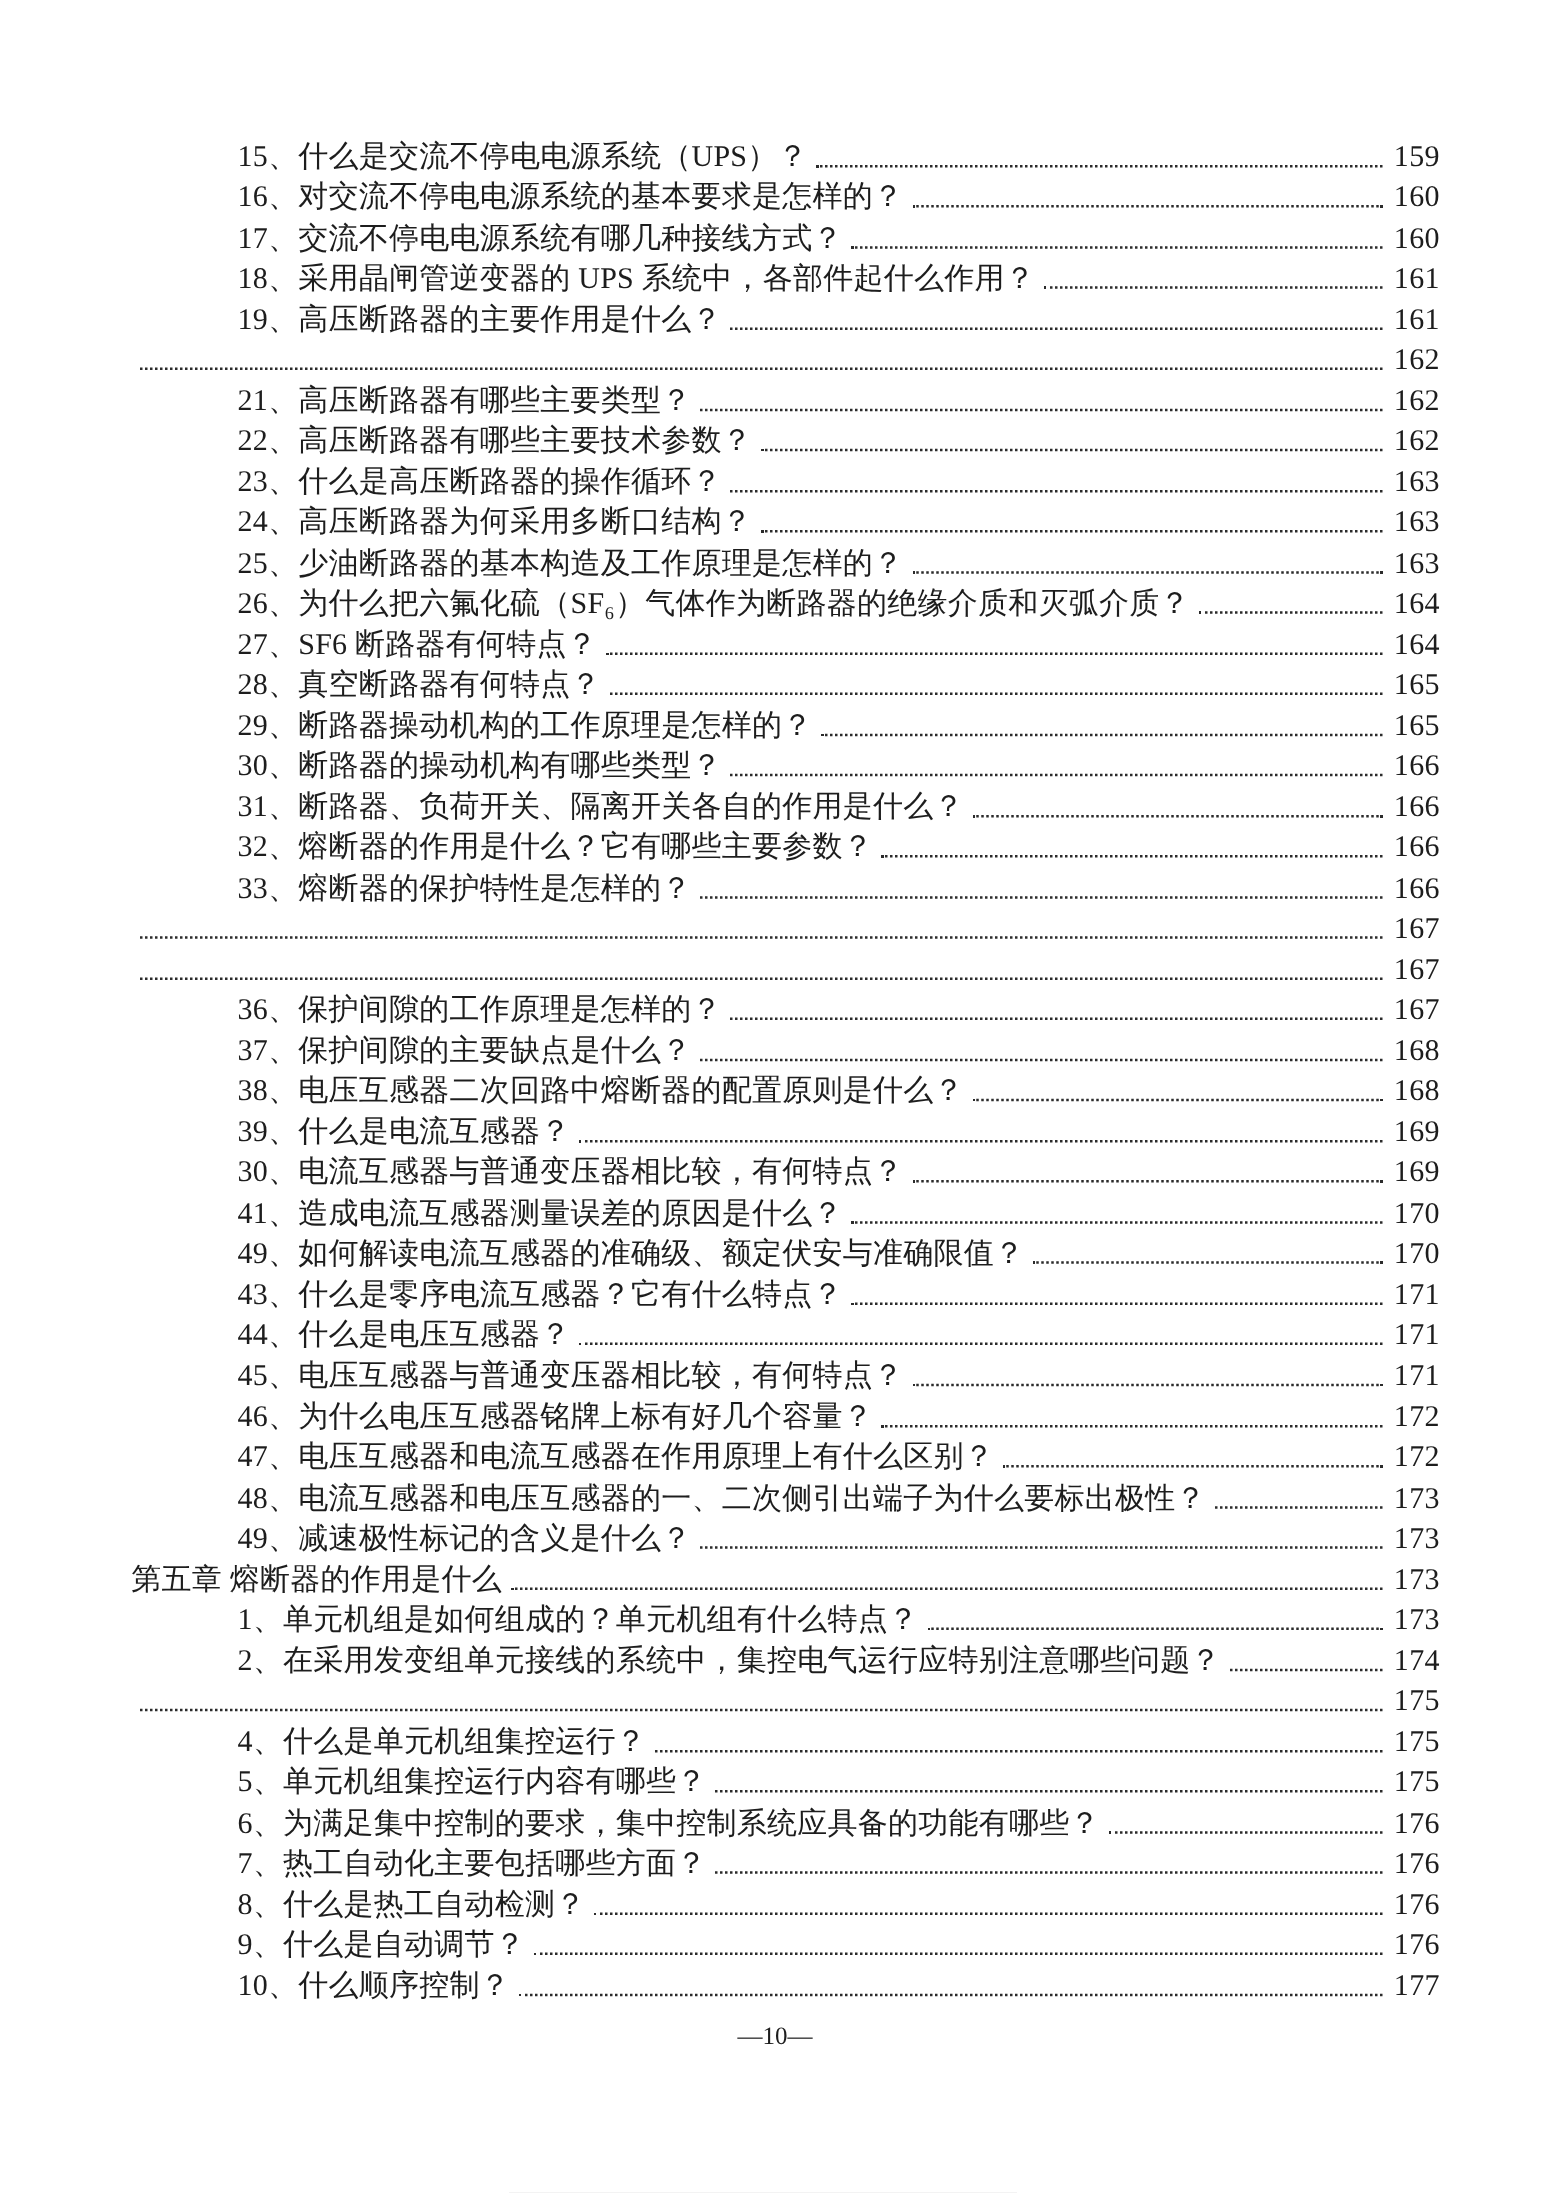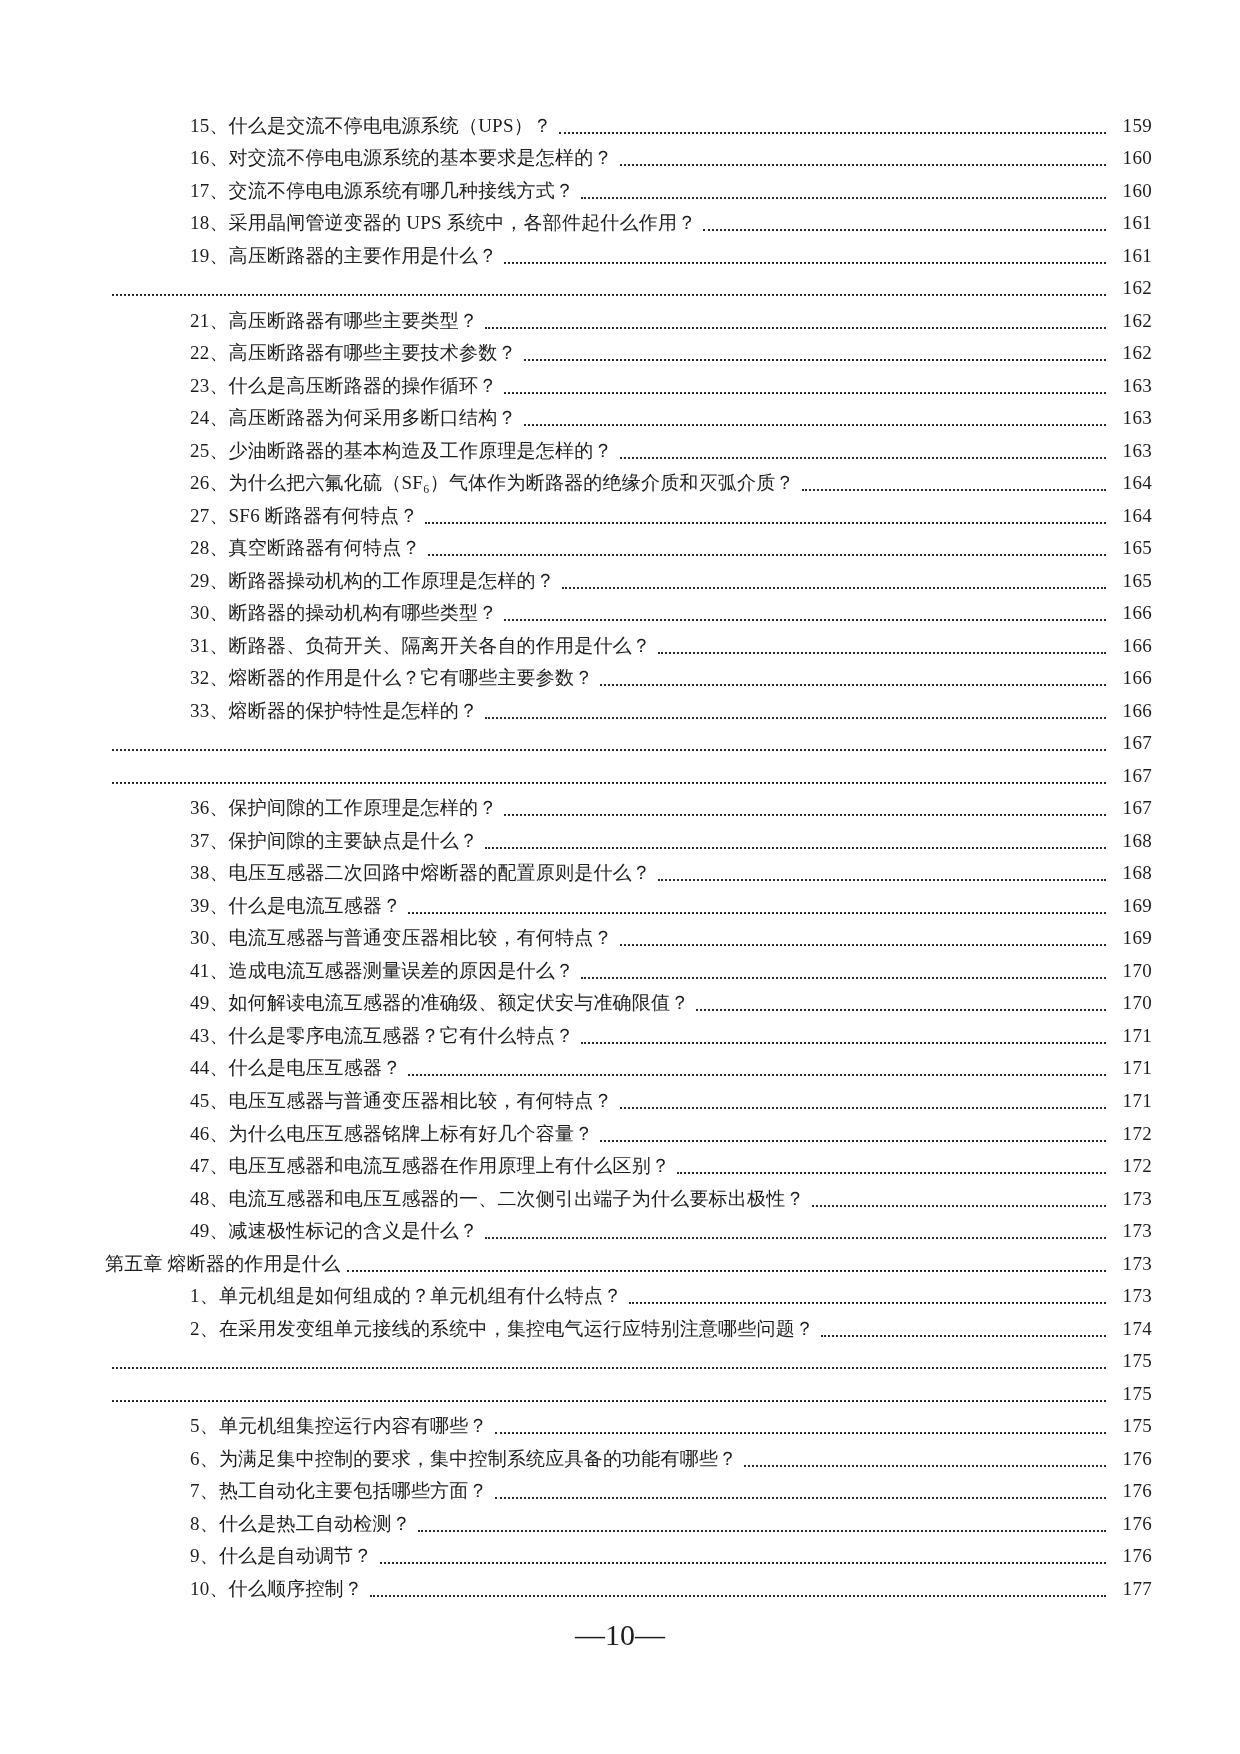--- a/index.html
+++ b/index.html
@@ -15,21 +15,21 @@
   .toc{
     position:absolute;
     left:105px;
     right:88px;
     top:106px;
   }
   .toc-row{
     display:flex;
     align-items:flex-end;
     height:32.53px;
-    font-size:19px;
+    font-size:24px;
     line-height:26px;
     white-space:nowrap;
   }
   .toc-row .label{
     flex:0 0 auto;
     letter-spacing:0.2px;
   }
   .toc-row.item .label{
     padding-left:85px;
   }
@@ -48,21 +48,21 @@
     width:44px;
     text-align:right;
     letter-spacing:0.3px;
     margin-top:47px;
   }
   .footer{
     position:absolute;
     left:0;right:0;
     top:1618px;
     text-align:center;
-    font-size:30px;
+    font-size:20px;
     color:#1d1d1d;
   }
 </style>
 </head>
 <body>
 
 <div class="page">
   <main class="toc">
   <div class="toc-row item">
     <span class="label">15、什么是交流不停电电源系统（UPS）？</span>
@@ -288,20 +288,21 @@
     <span class="leader"></span>
     <span class="pageno">174</span>
   </div>
 
   <div class="toc-row item">
     <span class="leader"></span>
     <span class="pageno">175</span>
   </div>
 
   <div class="toc-row item">
+    <span class="label">4、什么是单元机组集控运行？</span>
     <span class="leader"></span>
     <span class="pageno">175</span>
   </div>
 
   <div class="toc-row item">
     <span class="label">5、单元机组集控运行内容有哪些？</span>
     <span class="leader"></span>
     <span class="pageno">175</span>
   </div>
 

